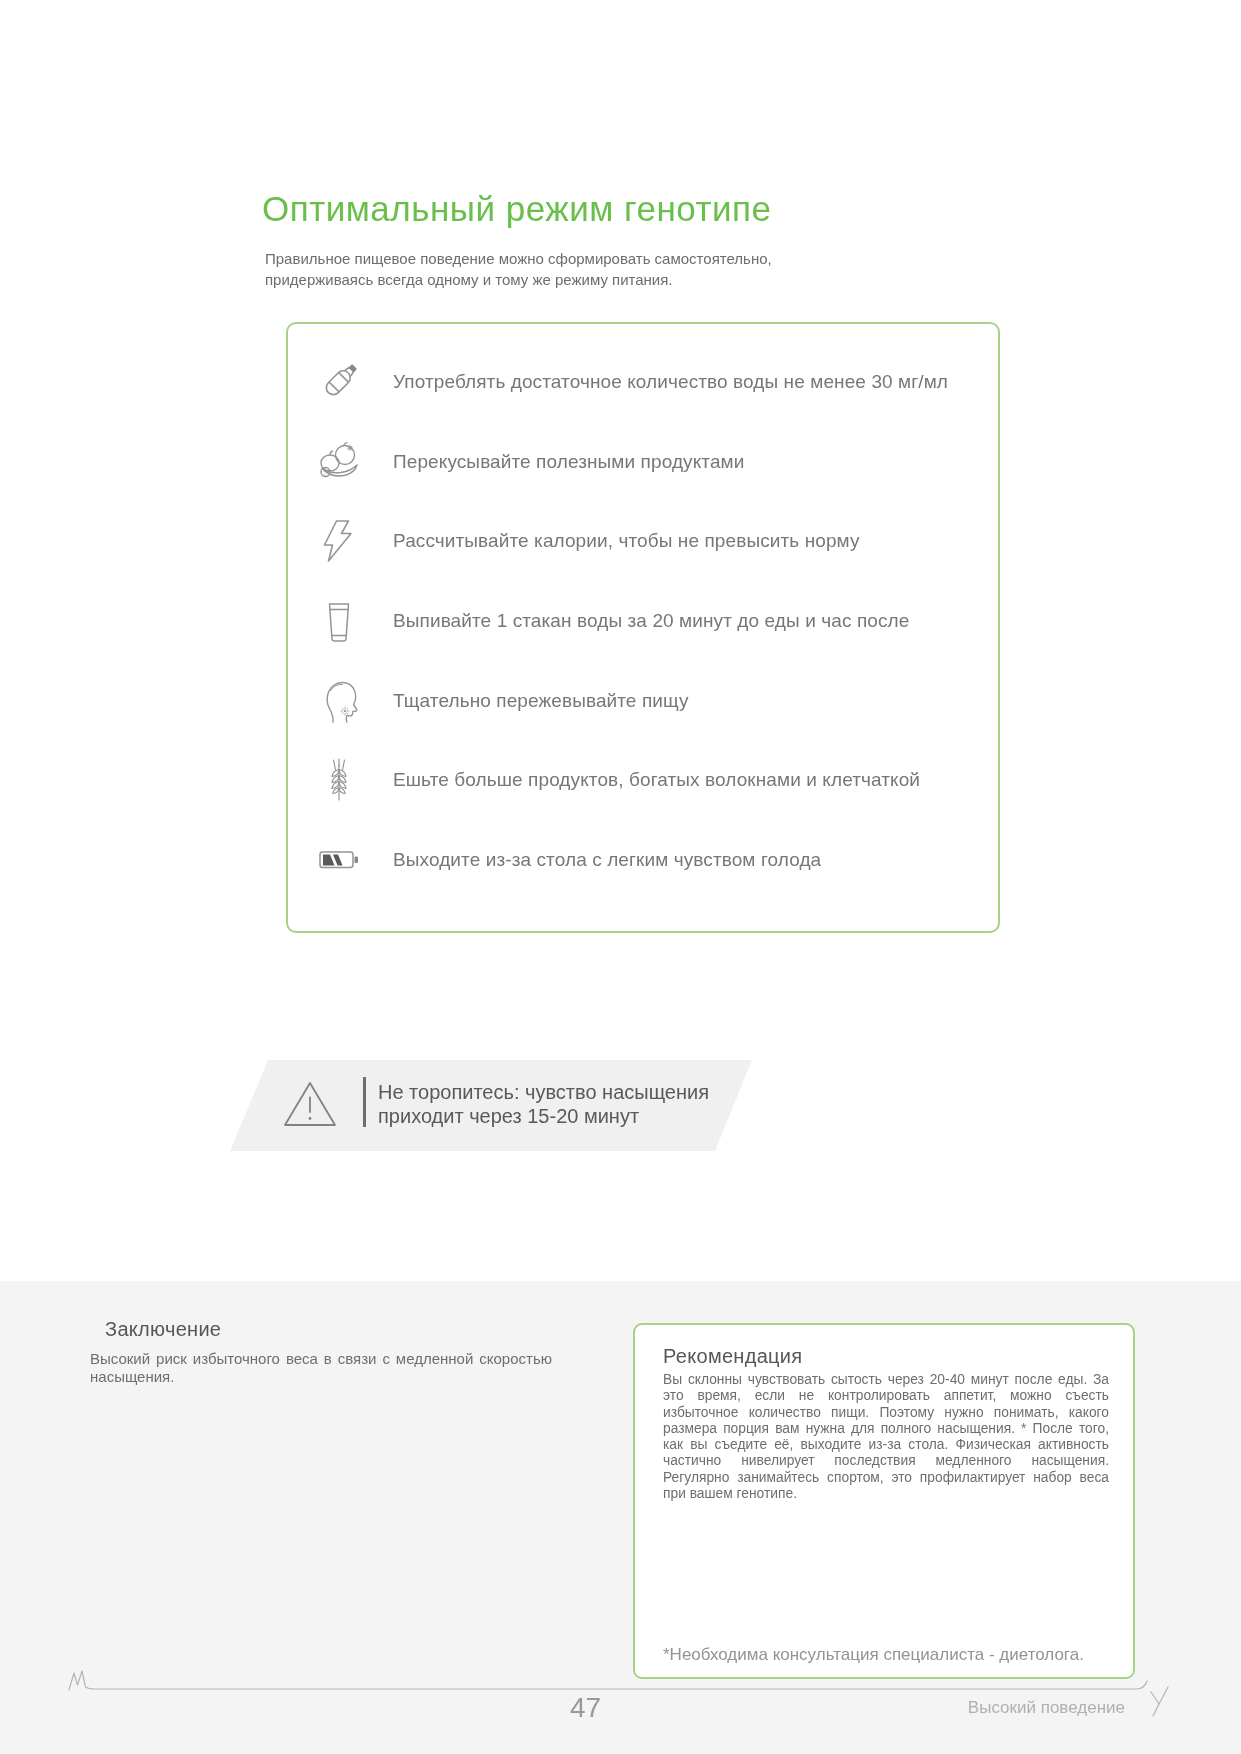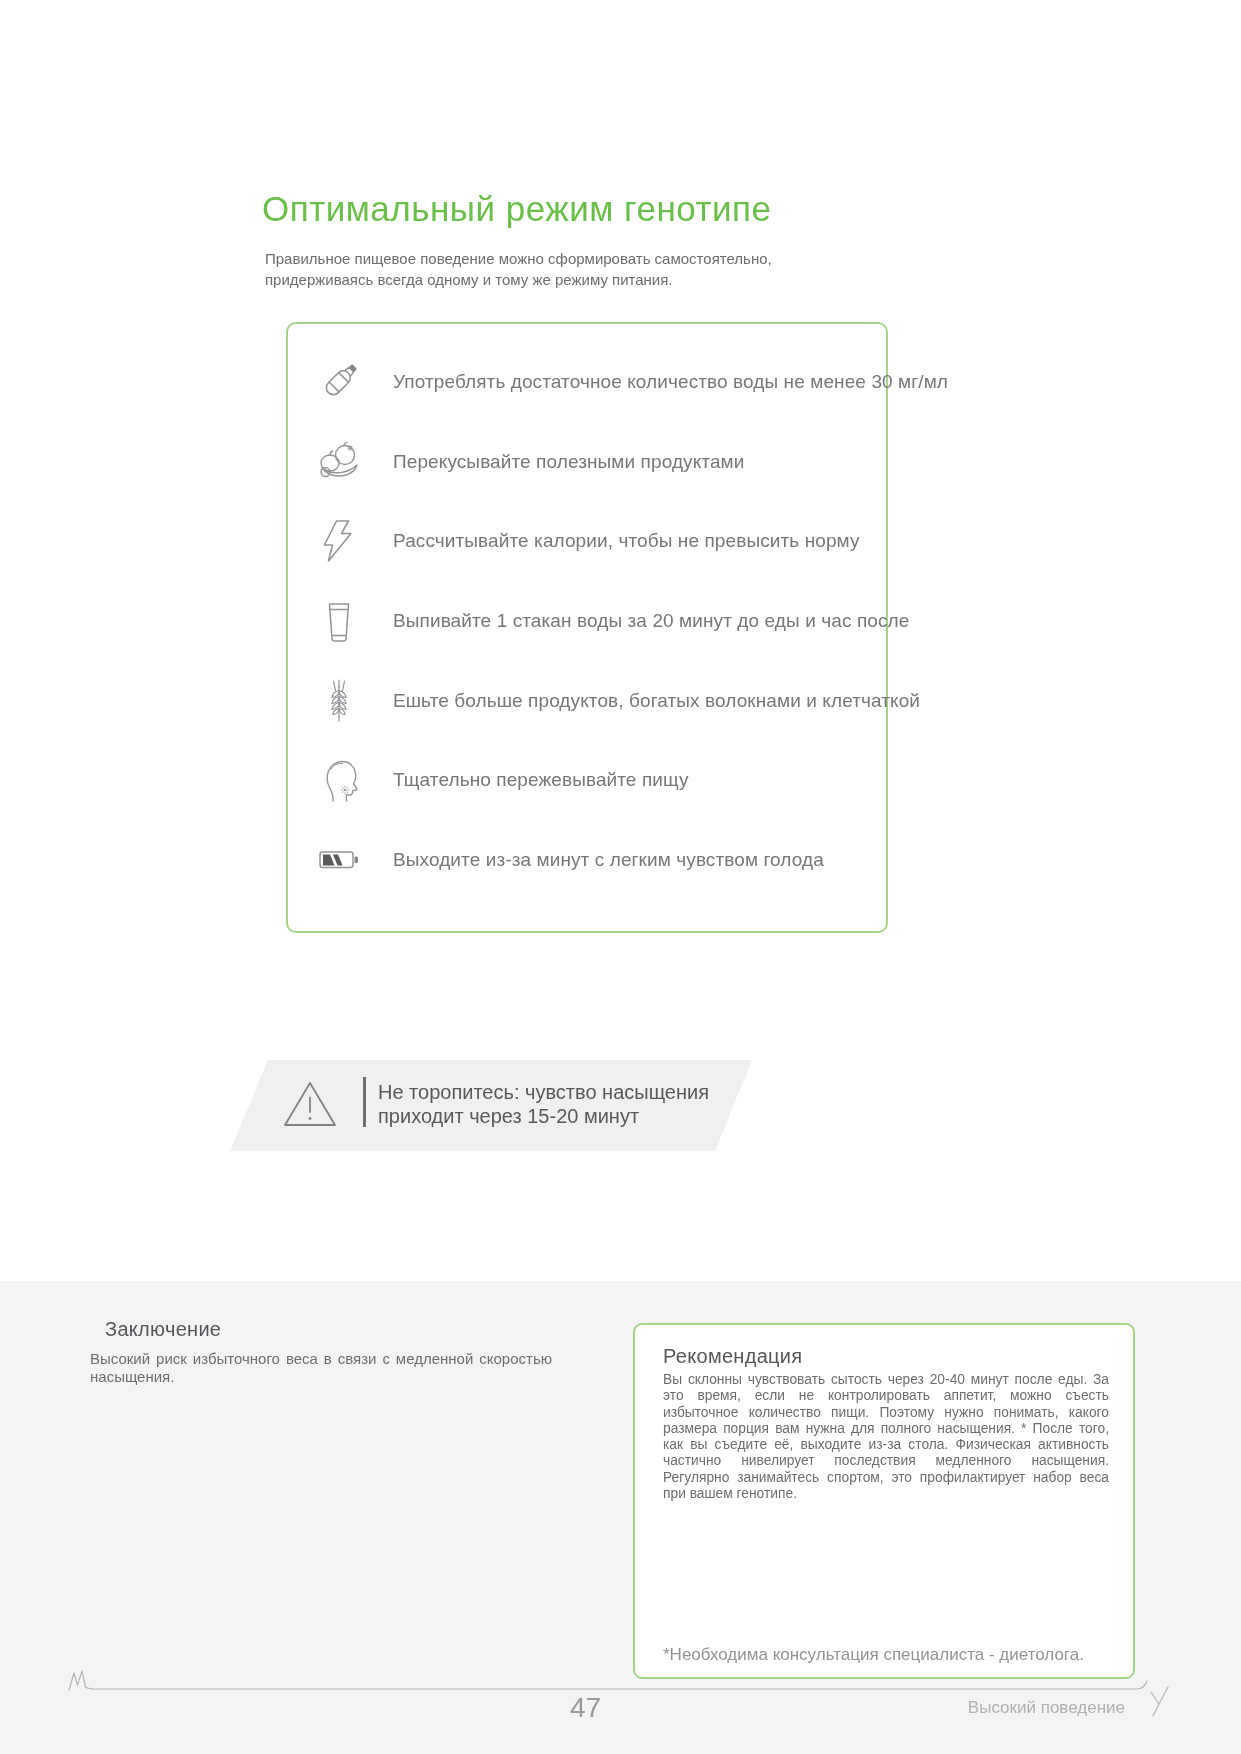--- a/index.html
+++ b/index.html
@@ -13,21 +13,21 @@
   }
   *{margin:0;padding:0;box-sizing:border-box;}
   html,body{background:#fff;}
   body{font-family:"Liberation Sans","DejaVu Sans",sans-serif;}
   .page{position:relative;width:1241px;height:1754px;background:#ffffff;overflow:hidden;}
   .abs{position:absolute;}
 
   .title{left:262px;top:189px;font-size:35px;font-weight:400;letter-spacing:.5px;color:var(--accent-green);white-space:nowrap;}
   .subtitle{left:265px;top:248px;font-size:15px;line-height:21px;color:#6b6d6f;white-space:nowrap;}
 
-  .tips-box{left:286px;top:322px;width:602px;height:611px;border:2px solid var(--border-green);border-radius:10px;background:#fff;padding-top:18px;}
+  .tips-box{left:286px;top:322px;width:714px;height:611px;border:2px solid var(--border-green);border-radius:10px;background:#fff;padding-top:18px;}
   .tip-row{display:flex;align-items:center;height:79.7px;}
   .tip-icon{width:46px;height:46px;margin-left:28px;flex:0 0 46px;display:flex;align-items:center;justify-content:center;}
   .tip-icon svg{display:block;}
   .tip-text{margin-left:31px;font-size:19px;letter-spacing:.1px;color:#76777a;white-space:nowrap;}
 
   .warning{left:230px;top:1060px;width:522px;height:91px;background:var(--warning-bg);
     -webkit-clip-path:polygon(38px 0,522px 0,485px 91px,0 91px);
     clip-path:polygon(38px 0,522px 0,485px 91px,0 91px);}
   .warn-icon{position:absolute;left:50px;top:18px;}
   .warn-divider{position:absolute;left:133px;top:17px;width:2.5px;height:50px;background:#6d6e71;}
@@ -109,53 +109,53 @@
           <path d="M13.5 6 L16 41 Q16.2 43 18.8 43 H27.2 Q29.8 43 30 41 L32.5 6 Z"></path>
           <line x1="14" y1="11.5" x2="32" y2="11.5"></line>
           <line x1="15.8" y1="37.5" x2="30.2" y2="37.5"></line>
         </svg>
       </span>
       <span class="tip-text">Выпивайте 1 стакан воды за 20 минут до еды и час после</span>
     </div>
 
     <div class="tip-row">
       <span class="tip-icon">
+        <svg width="46" height="46" viewBox="0 0 46 46" fill="none" stroke="#939598" stroke-width="1.4" stroke-linecap="round" stroke-linejoin="round">
+          <path d="M17 44 C17.5 39 16 35 13.5 30.5 C9.5 23.5 10.5 13 17.5 7.5 C24.5 2.2 34.5 4 38 11.5 C40.5 17 40 22.5 37.5 26.5 L40.5 31 C41.2 32.2 40.5 33.2 39 33.3 L36.8 33.4 C37 37 35.5 38.3 32.5 37.7 L30.8 37.4 C30 40 30.2 42 30.8 44"></path>
+          <path d="M14.5 12.5 Q19 5.5 26.5 6.5" stroke-width="1"></path>
+          <path d="M29 29 V37 M25 33 H33 M26.2 30.2 L31.8 35.8 M31.8 30.2 L26.2 35.8" stroke-width="0.8" stroke-dasharray="1.6 1.6"></path>
+        </svg>
+      </span>
+      <span class="tip-text">Тщательно пережевывайте пищу</span>
+    </div>
+
+    <div class="tip-row">
+      <span class="tip-icon">
         <svg width="46" height="46" viewBox="0 0 46 46" fill="none" stroke="#939598" stroke-width="1.2" stroke-linecap="round" stroke-linejoin="round">
           <line x1="23" y1="8" x2="23" y2="43"></line>
           <path d="M17.5 3 L19.5 13 M28.5 3 L26.5 13 M23 2 V9"></path>
           <path d="M23 12.5 C18.5 13.5 16.5 16 16 19.5 C20.5 19 22.7 16.5 23 13 C23.3 16.5 25.5 19 30 19.5 C29.5 16 27.5 13.5 23 12.5 Z"></path>
           <path d="M23 18.5 C18.5 19.5 16.5 22 16 25.5 C20.5 25 22.7 22.5 23 19 C23.3 22.5 25.5 25 30 25.5 C29.5 22 27.5 19.5 23 18.5 Z"></path>
           <path d="M23 24.5 C18.5 25.5 16.5 28 16 31.5 C20.5 31 22.7 28.5 23 25 C23.3 28.5 25.5 31 30 31.5 C29.5 28 27.5 25.5 23 24.5 Z"></path>
           <path d="M23 30.5 C19 31.4 17.2 33.5 16.8 36.5 C20.8 36.1 22.7 34 23 31 C23.3 34 25.2 36.1 29.2 36.5 C28.8 33.5 27 31.4 23 30.5 Z"></path>
         </svg>
       </span>
       <span class="tip-text">Ешьте больше продуктов, богатых волокнами и клетчаткой</span>
     </div>
 
     <div class="tip-row">
       <span class="tip-icon">
-        <svg width="46" height="46" viewBox="0 0 46 46" fill="none" stroke="#939598" stroke-width="1.4" stroke-linecap="round" stroke-linejoin="round">
-          <path d="M17 44 C17.5 39 16 35 13.5 30.5 C9.5 23.5 10.5 13 17.5 7.5 C24.5 2.2 34.5 4 38 11.5 C40.5 17 40 22.5 37.5 26.5 L40.5 31 C41.2 32.2 40.5 33.2 39 33.3 L36.8 33.4 C37 37 35.5 38.3 32.5 37.7 L30.8 37.4 C30 40 30.2 42 30.8 44"></path>
-          <path d="M14.5 12.5 Q19 5.5 26.5 6.5" stroke-width="1"></path>
-          <path d="M29 29 V37 M25 33 H33 M26.2 30.2 L31.8 35.8 M31.8 30.2 L26.2 35.8" stroke-width="0.8" stroke-dasharray="1.6 1.6"></path>
-        </svg>
-      </span>
-      <span class="tip-text">Тщательно пережевывайте пищу</span>
-    </div>
-
-    <div class="tip-row">
-      <span class="tip-icon">
         <svg width="46" height="46" viewBox="0 0 46 46" fill="none" stroke="#939598" stroke-width="1.5">
           <rect x="4" y="15" width="33" height="15.5" rx="2.5"></rect>
           <rect x="38.5" y="19.5" width="3.5" height="6.5" rx="1.2" fill="#85878a" stroke="none"></rect>
           <polygon points="7,17.5 14,17.5 18.5,28.5 7,28.5" fill="#595a5c" stroke="none"></polygon>
           <polygon points="17,17.5 22,17.5 26.5,28.5 21.5,28.5" fill="#595a5c" stroke="none"></polygon>
         </svg>
       </span>
-      <span class="tip-text">Выходите из-за минут с легким чувством голода</span>
+      <span class="tip-text">Выходите из-за стола с легким чувством голода</span>
     </div>
 
   </div>
 
   <div class="abs warning">
     <span class="warn-icon">
       <svg width="60" height="52" viewBox="0 0 60 52" fill="none" stroke="#808285" stroke-width="1.8" stroke-linejoin="round" stroke-linecap="round">
         <path d="M30 5 L55 47 H5 Z"></path>
         <line x1="30" y1="19.5" x2="30" y2="34"></line>
         <circle cx="30" cy="40.5" r="1.4" fill="#808285" stroke="none"></circle>

